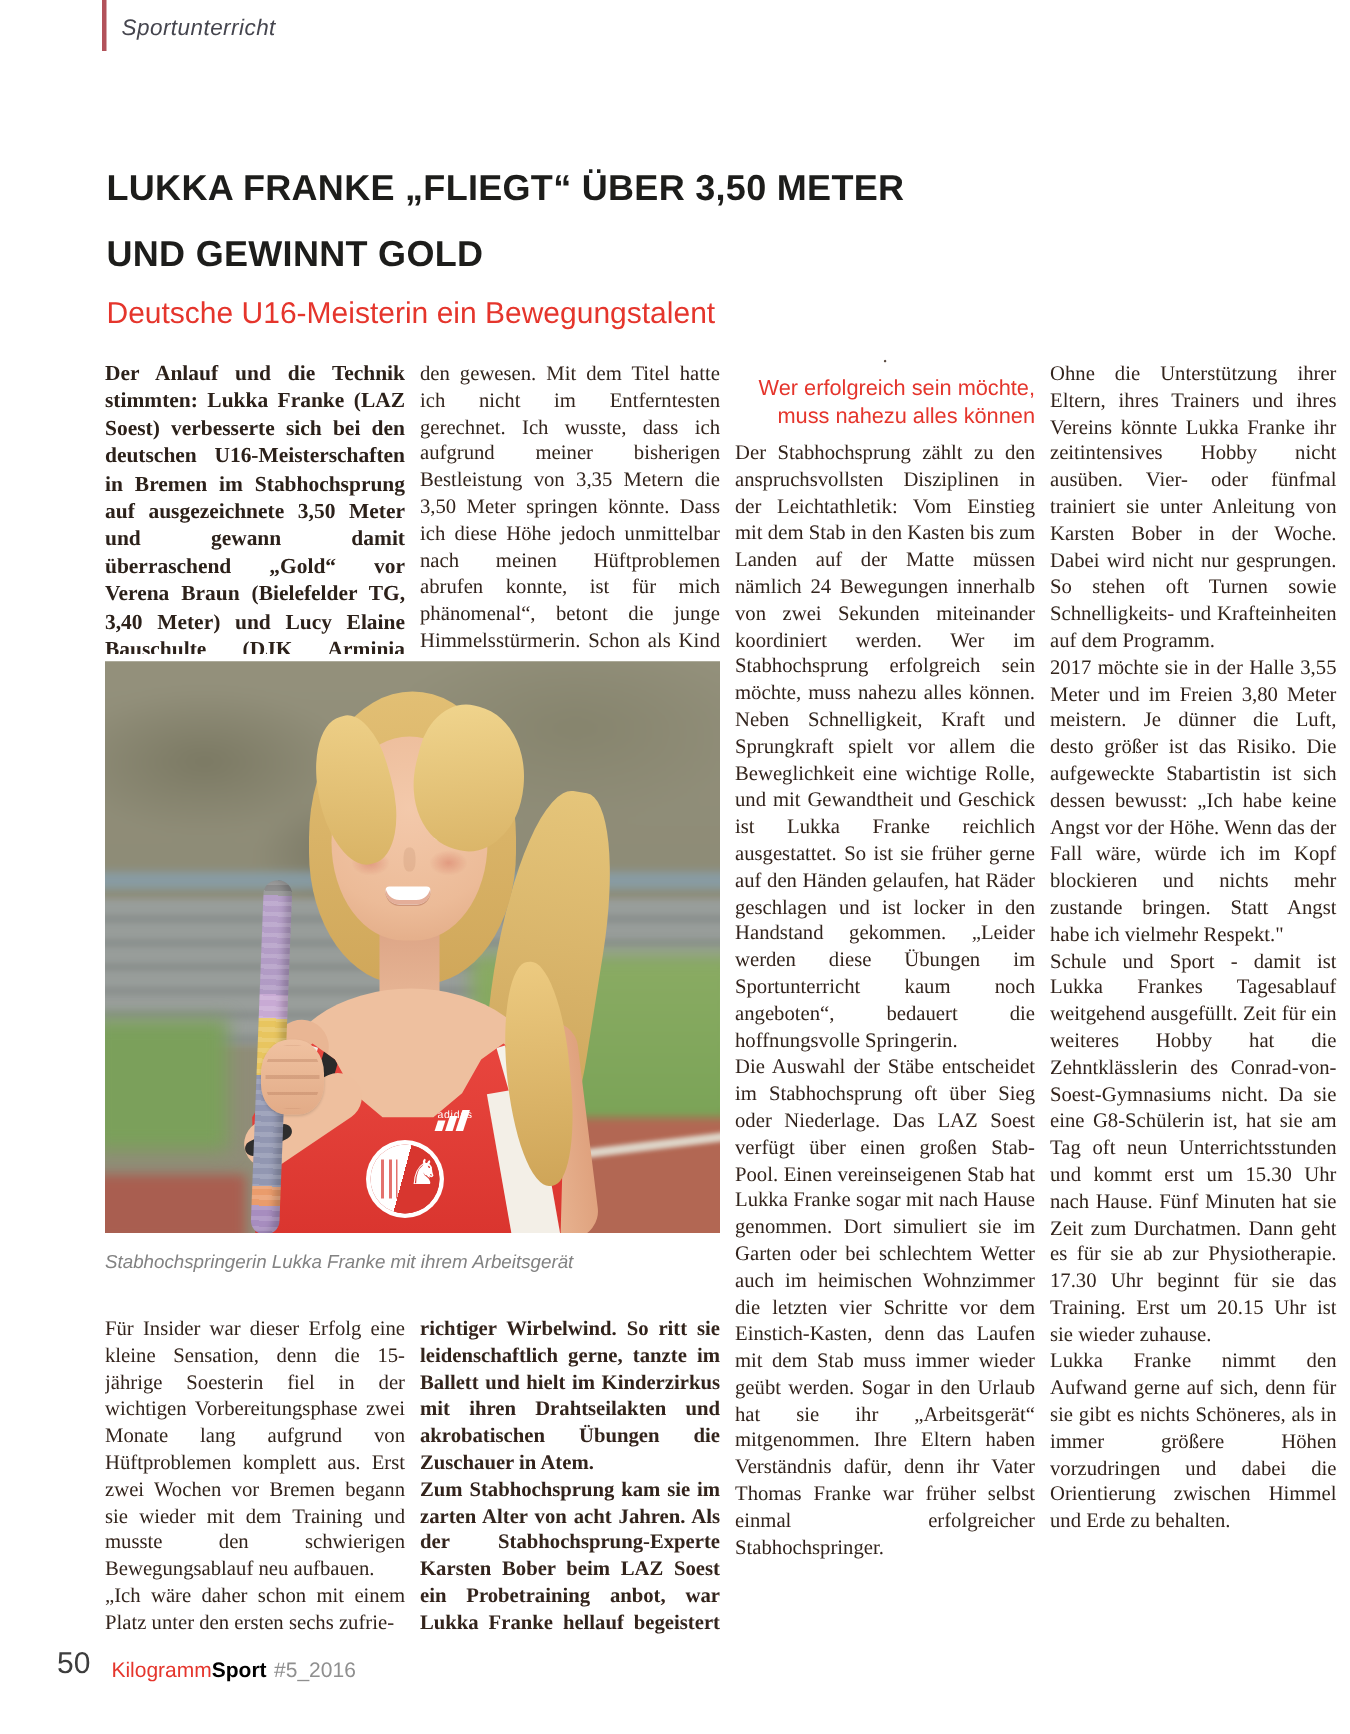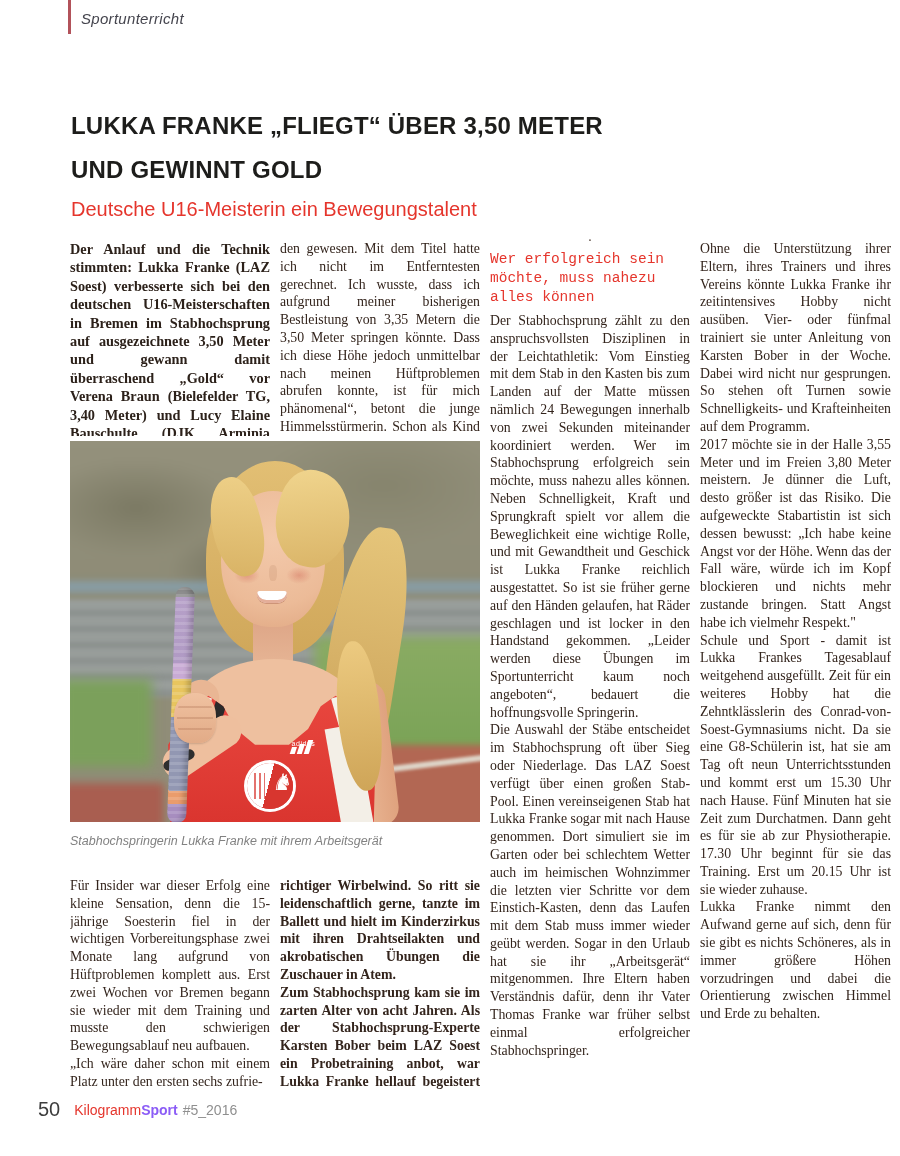--- a/index.html
+++ b/index.html
@@ -16,21 +16,21 @@
   .col{font-family:"Liberation Serif","DejaVu Serif",serif;font-size:13.8px;line-height:17.8px;color:#33241c;text-align:justify;hyphens:auto;-webkit-hyphens:auto;overflow:hidden;}
   .col p{margin:0;}
   .intro{font-weight:bold;font-size:14.3px;line-height:18.4px;color:#2c211a;}
   #col1-intro{left:70px;top:240px;width:200px;height:196px;}
   #col2-top{left:280px;top:240px;width:200px;height:196px;}
   #col3{left:490px;top:234px;width:200px;height:856px;}
   #col4{left:700px;top:240px;width:191px;height:850px;}
   #col1-bottom{left:70px;top:877px;width:200px;height:215px;}
   #col2-bottom{left:280px;top:877px;width:200px;height:215px;font-weight:bold;}
   .stray-period{display:block;text-align:center;line-height:6px;color:#5a4a40;}
-  .red-subhead{font-family:Liberation Mono, monospace;font-size:14.5px;line-height:19px;color:#e5352c;text-align:left;margin:10px 0 5px 0 !important;hyphens:none;}
+  .red-subhead{font-family:Liberation Sans, sans-serif;font-size:14.5px;line-height:19px;color:#e5352c;text-align:right;margin:10px 0 5px 0 !important;hyphens:none;}
 
   
   .photo{left:70px;top:441px;width:410px;height:381px;overflow:hidden;background:#908d78;}
   .photo div{position:absolute;}
   .ph-hill{left:-12px;top:-12px;width:434px;height:225px;
     background:radial-gradient(140px 70px at 18% 35%,#7b7963 0%,rgba(123,121,99,0) 70%),
                radial-gradient(180px 90px at 75% 25%,#86846d 0%,rgba(134,132,109,0) 70%),
                radial-gradient(120px 60px at 45% 62%,#6f6d5a 0%,rgba(111,109,90,0) 70%),
                linear-gradient(180deg,#94917c,#8b8974);filter:blur(5px);}
   .ph-rail{left:-6px;top:140px;width:424px;height:12px;background:#87a0ae;filter:blur(3px);opacity:.8;}
@@ -80,25 +80,25 @@
   .pole{left:106px;top:146px;width:19px;height:236px;border-radius:9px;transform:rotate(2.2deg);transform-origin:top center;
     background:linear-gradient(180deg,#8d8d8d 0px,#8d8d8d 10px,#b6a0c8 10px,#b09ac4 76px,#c8aad4 76px,#c8aad4 92px,#e8c55f 92px,#e8c55f 130px,#9297b2 130px,#9297b2 204px,#ea9c6c 204px,#ea9c6c 217px,#a78dbf 217px,#a78dbf 100%);
     box-shadow:inset -4px 0 5px rgba(0,0,0,.2);}
   .pole::after{content:"";position:absolute;inset:0;border-radius:9px;background:repeating-linear-gradient(180deg,rgba(255,255,255,.14) 0 3px,rgba(0,0,0,0) 3px 7px);}
   .g-hand{left:104px;top:252px;width:42px;height:50px;border-radius:45% 45% 40% 40%;background:linear-gradient(180deg,#f0c2a1,#e2ab87);box-shadow:0 1px 2px rgba(0,0,0,.15);}
   .g-hand::after{content:"";position:absolute;inset:4px 3px;background:repeating-linear-gradient(180deg,rgba(0,0,0,0) 0 9px,rgba(170,110,80,.3) 9px 11px);border-radius:40%;}
 
   .caption{left:70px;top:834px;width:410px;font-style:italic;font-size:12.5px;color:#828282;}
 
   
-  .footer{left:38px;top:1098px;display:flex;align-items:center;gap:14px;}
+  .footer{left:38px;top:1098px;display:flex;align-items:flex-end;gap:14px;}
   .page-num{font-size:20px;color:#3d3d3d;}
   .mag{font-size:14px;}
   .mag-light{color:#e5352c;font-weight:normal;}
-  .mag-bold{color:#8b5cf6;font-weight:bold;}
+  .mag-bold{color:#000000;font-weight:bold;}
   .issue{color:#8f8f8f;font-size:14px;margin-left:5px;}
 </style>
 </head>
 <body>
 
 <div class="abs kicker-bar"></div>
 <div class="abs kicker">Sportunterricht</div>
 <div class="abs headline">
   <span>LUKKA FRANKE „FLIEGT“ ÜBER 3,50 METER</span><br>
   <span>UND GEWINNT GOLD</span>

